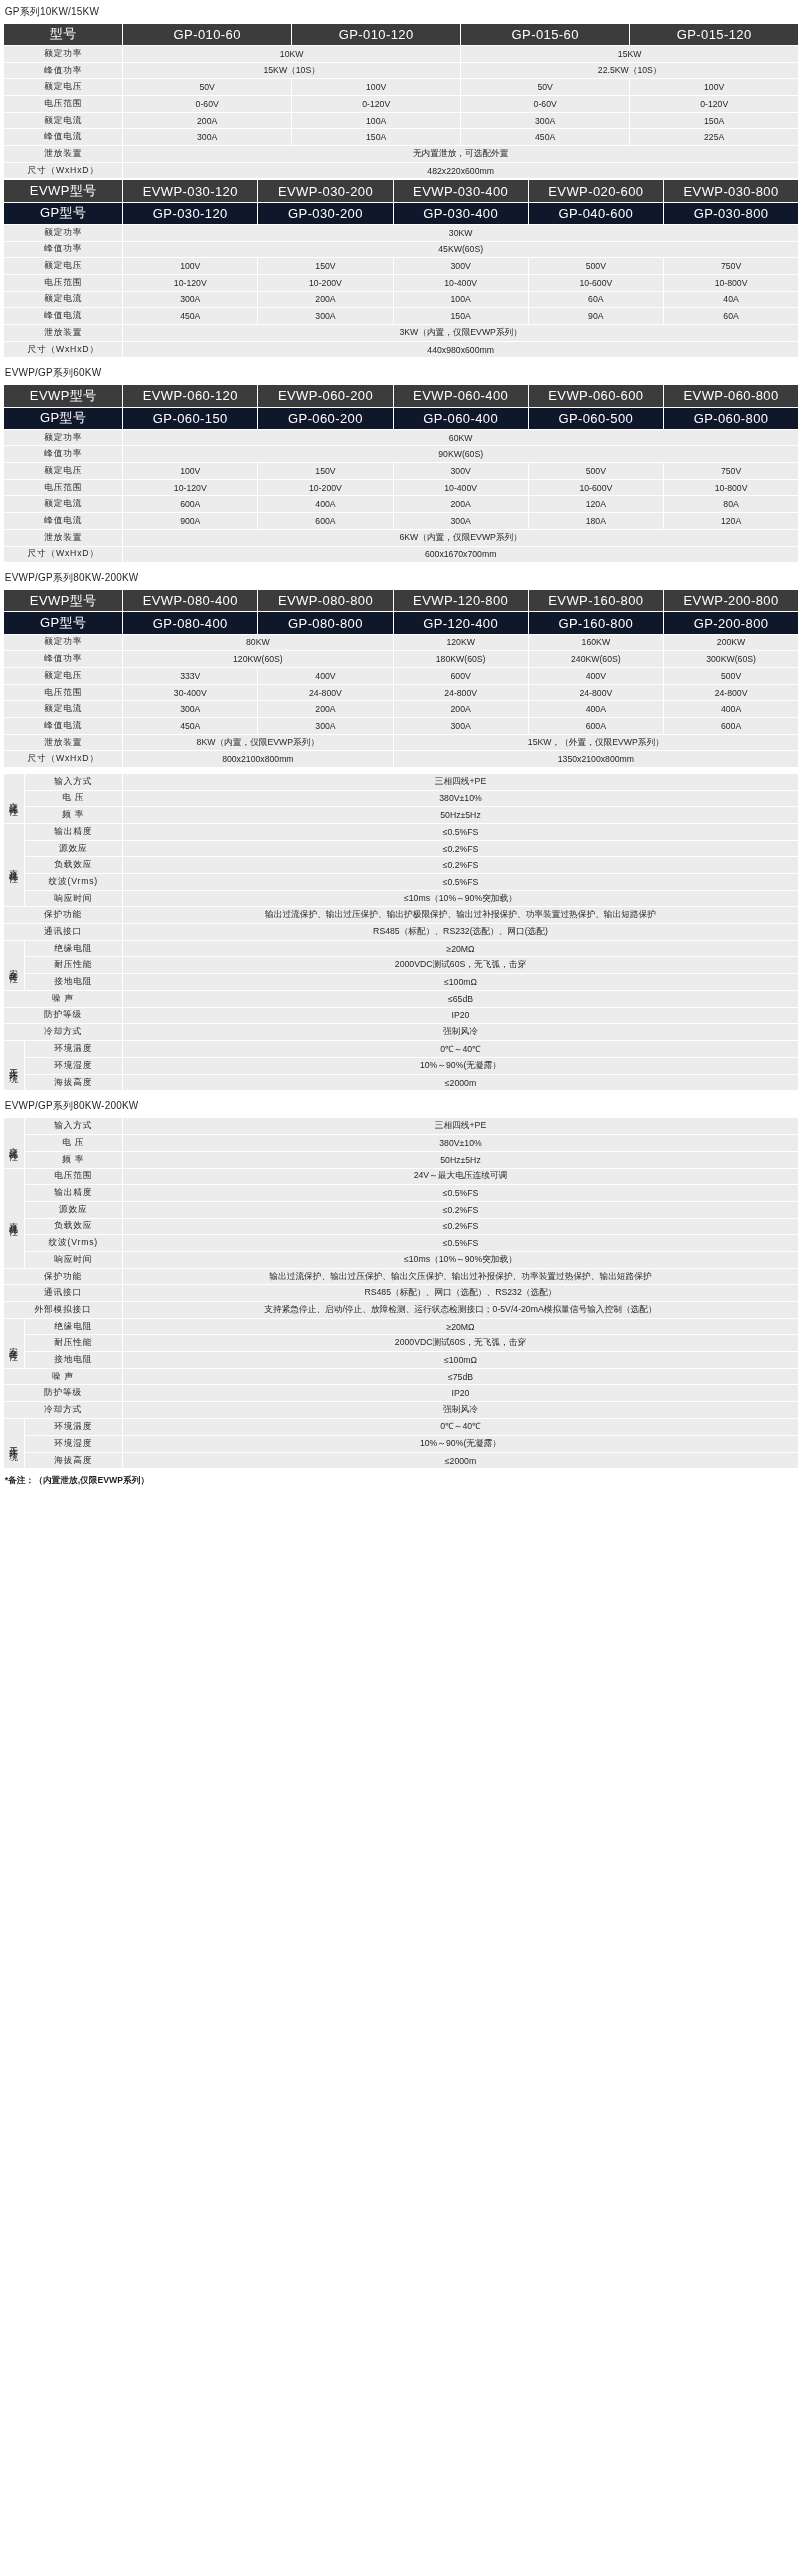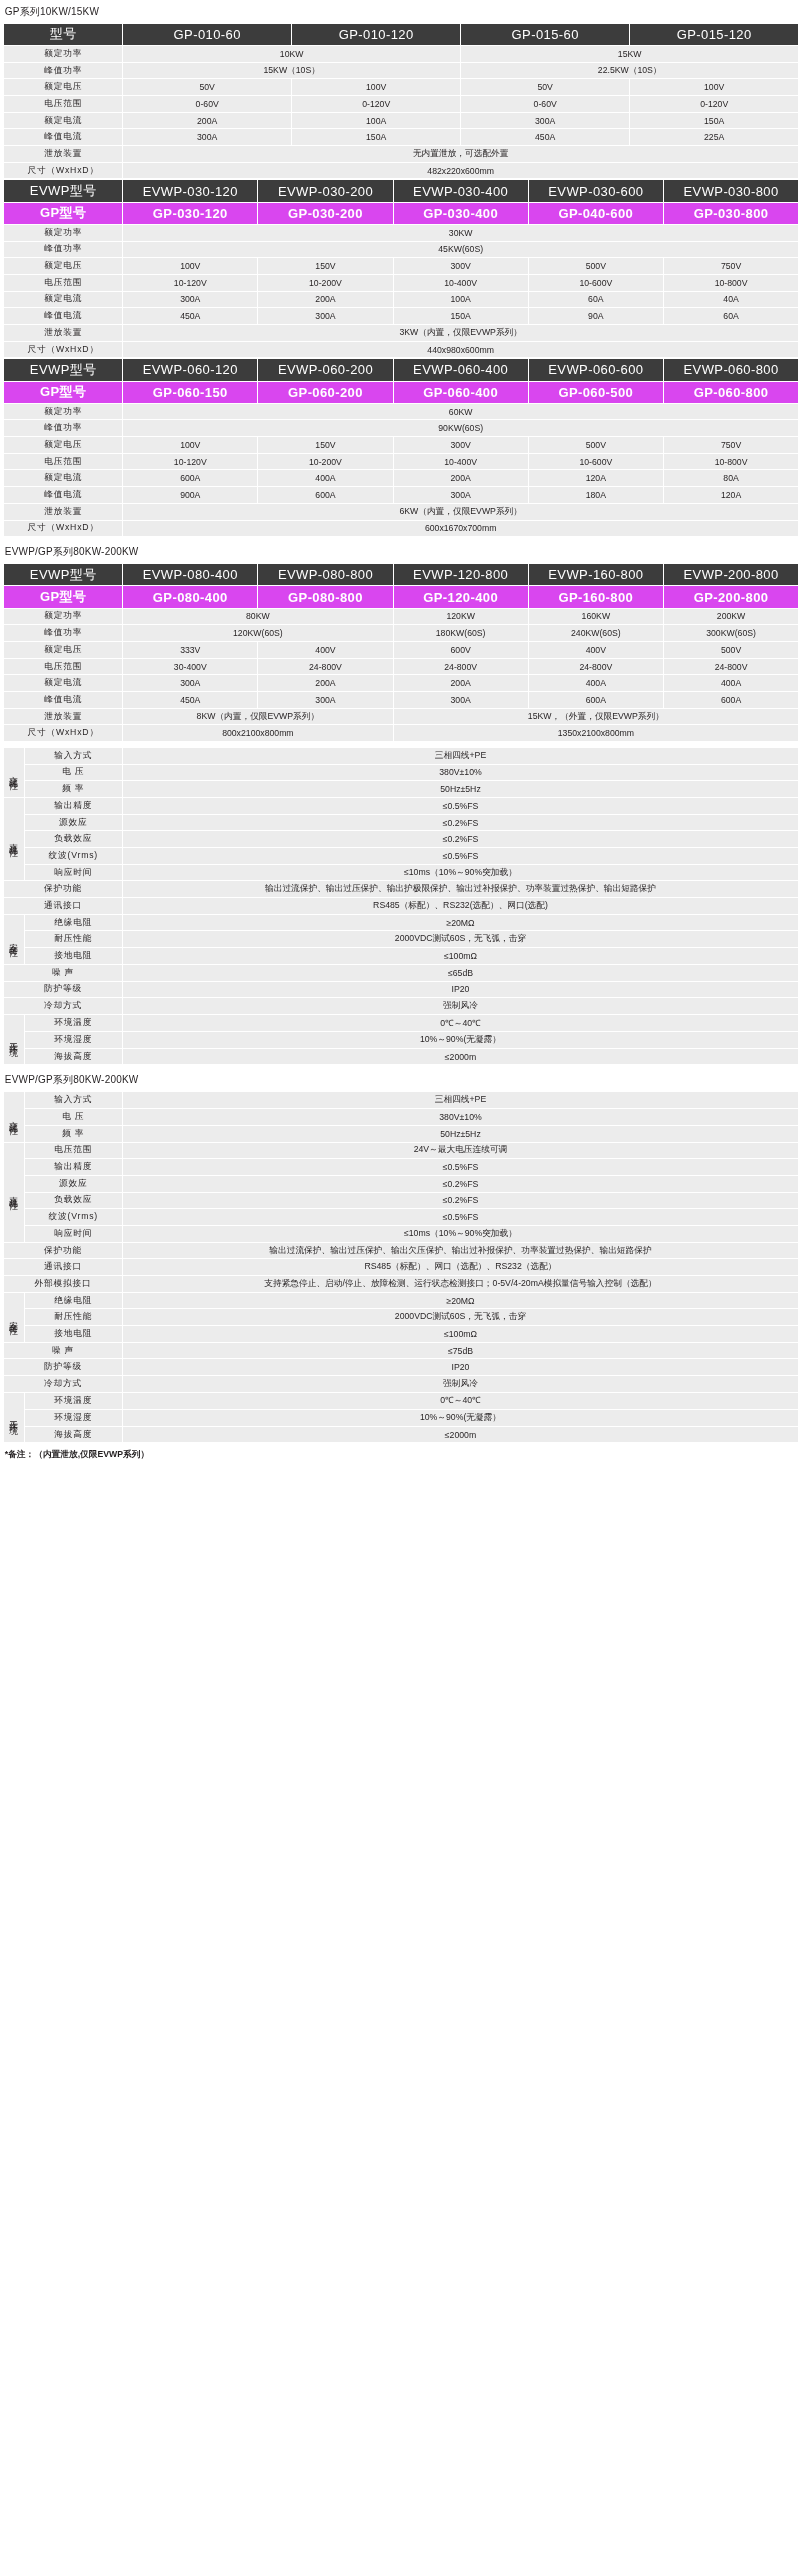--- a/index.html
+++ b/index.html
@@ -37,23 +37,22 @@
     background: #ececec;
   }
   
   tr.hdr td, tr.hdr th {
     background: #3c3c3c;
     color: #ffffff;
     font-size: 13px;
     letter-spacing: 0.4px;
   }
   tr.hdr2 td {
-    background: #d946ef;
+    background: #0f172a;
     color: #ffffff;
-    font-weight: bold;
   }
   
   td.lab {
     background: #e3e3e3;
     color: #231f20;
     letter-spacing: 0.8px;
   }
   td.val { background: #f3f3f3; }
 
   
@@ -160,21 +159,21 @@
         <col>
         <col>
         <col>
       </colgroup>
     <tbody>
         <tr class="hdr">
       <td>EVWP型号</td>
       <td>EVWP-030-120</td>
       <td>EVWP-030-200</td>
       <td>EVWP-030-400</td>
-      <td>EVWP-030-600</td>
+      <td>EVWP-020-600</td>
       <td>EVWP-030-800</td>
     </tr>
     <tr class="hdr hdr2">
       <td>GP型号</td>
       <td>GP-030-120</td>
       <td>GP-030-200</td>
       <td>GP-030-400</td>
       <td>GP-040-600</td>
       <td>GP-030-800</td>
     </tr>
@@ -222,20 +221,21 @@
           <td class="lab">泄放装置</td>
           <td class="val" colspan="5">3KW（内置，仅限EVWP系列）</td>
         </tr>
     <tr>
           <td class="lab">尺寸（WxHxD）</td>
           <td class="val" colspan="5">440x980x600mm</td>
         </tr>
   </tbody>
     </table>
 
+  <div class="section-title">EVWP/GP系列60KW</div>
   <table class="spec">
     <colgroup>
         <col style="width:119px">
         <col>
         <col>
         <col>
         <col>
         <col>
       </colgroup>
     <tbody>

